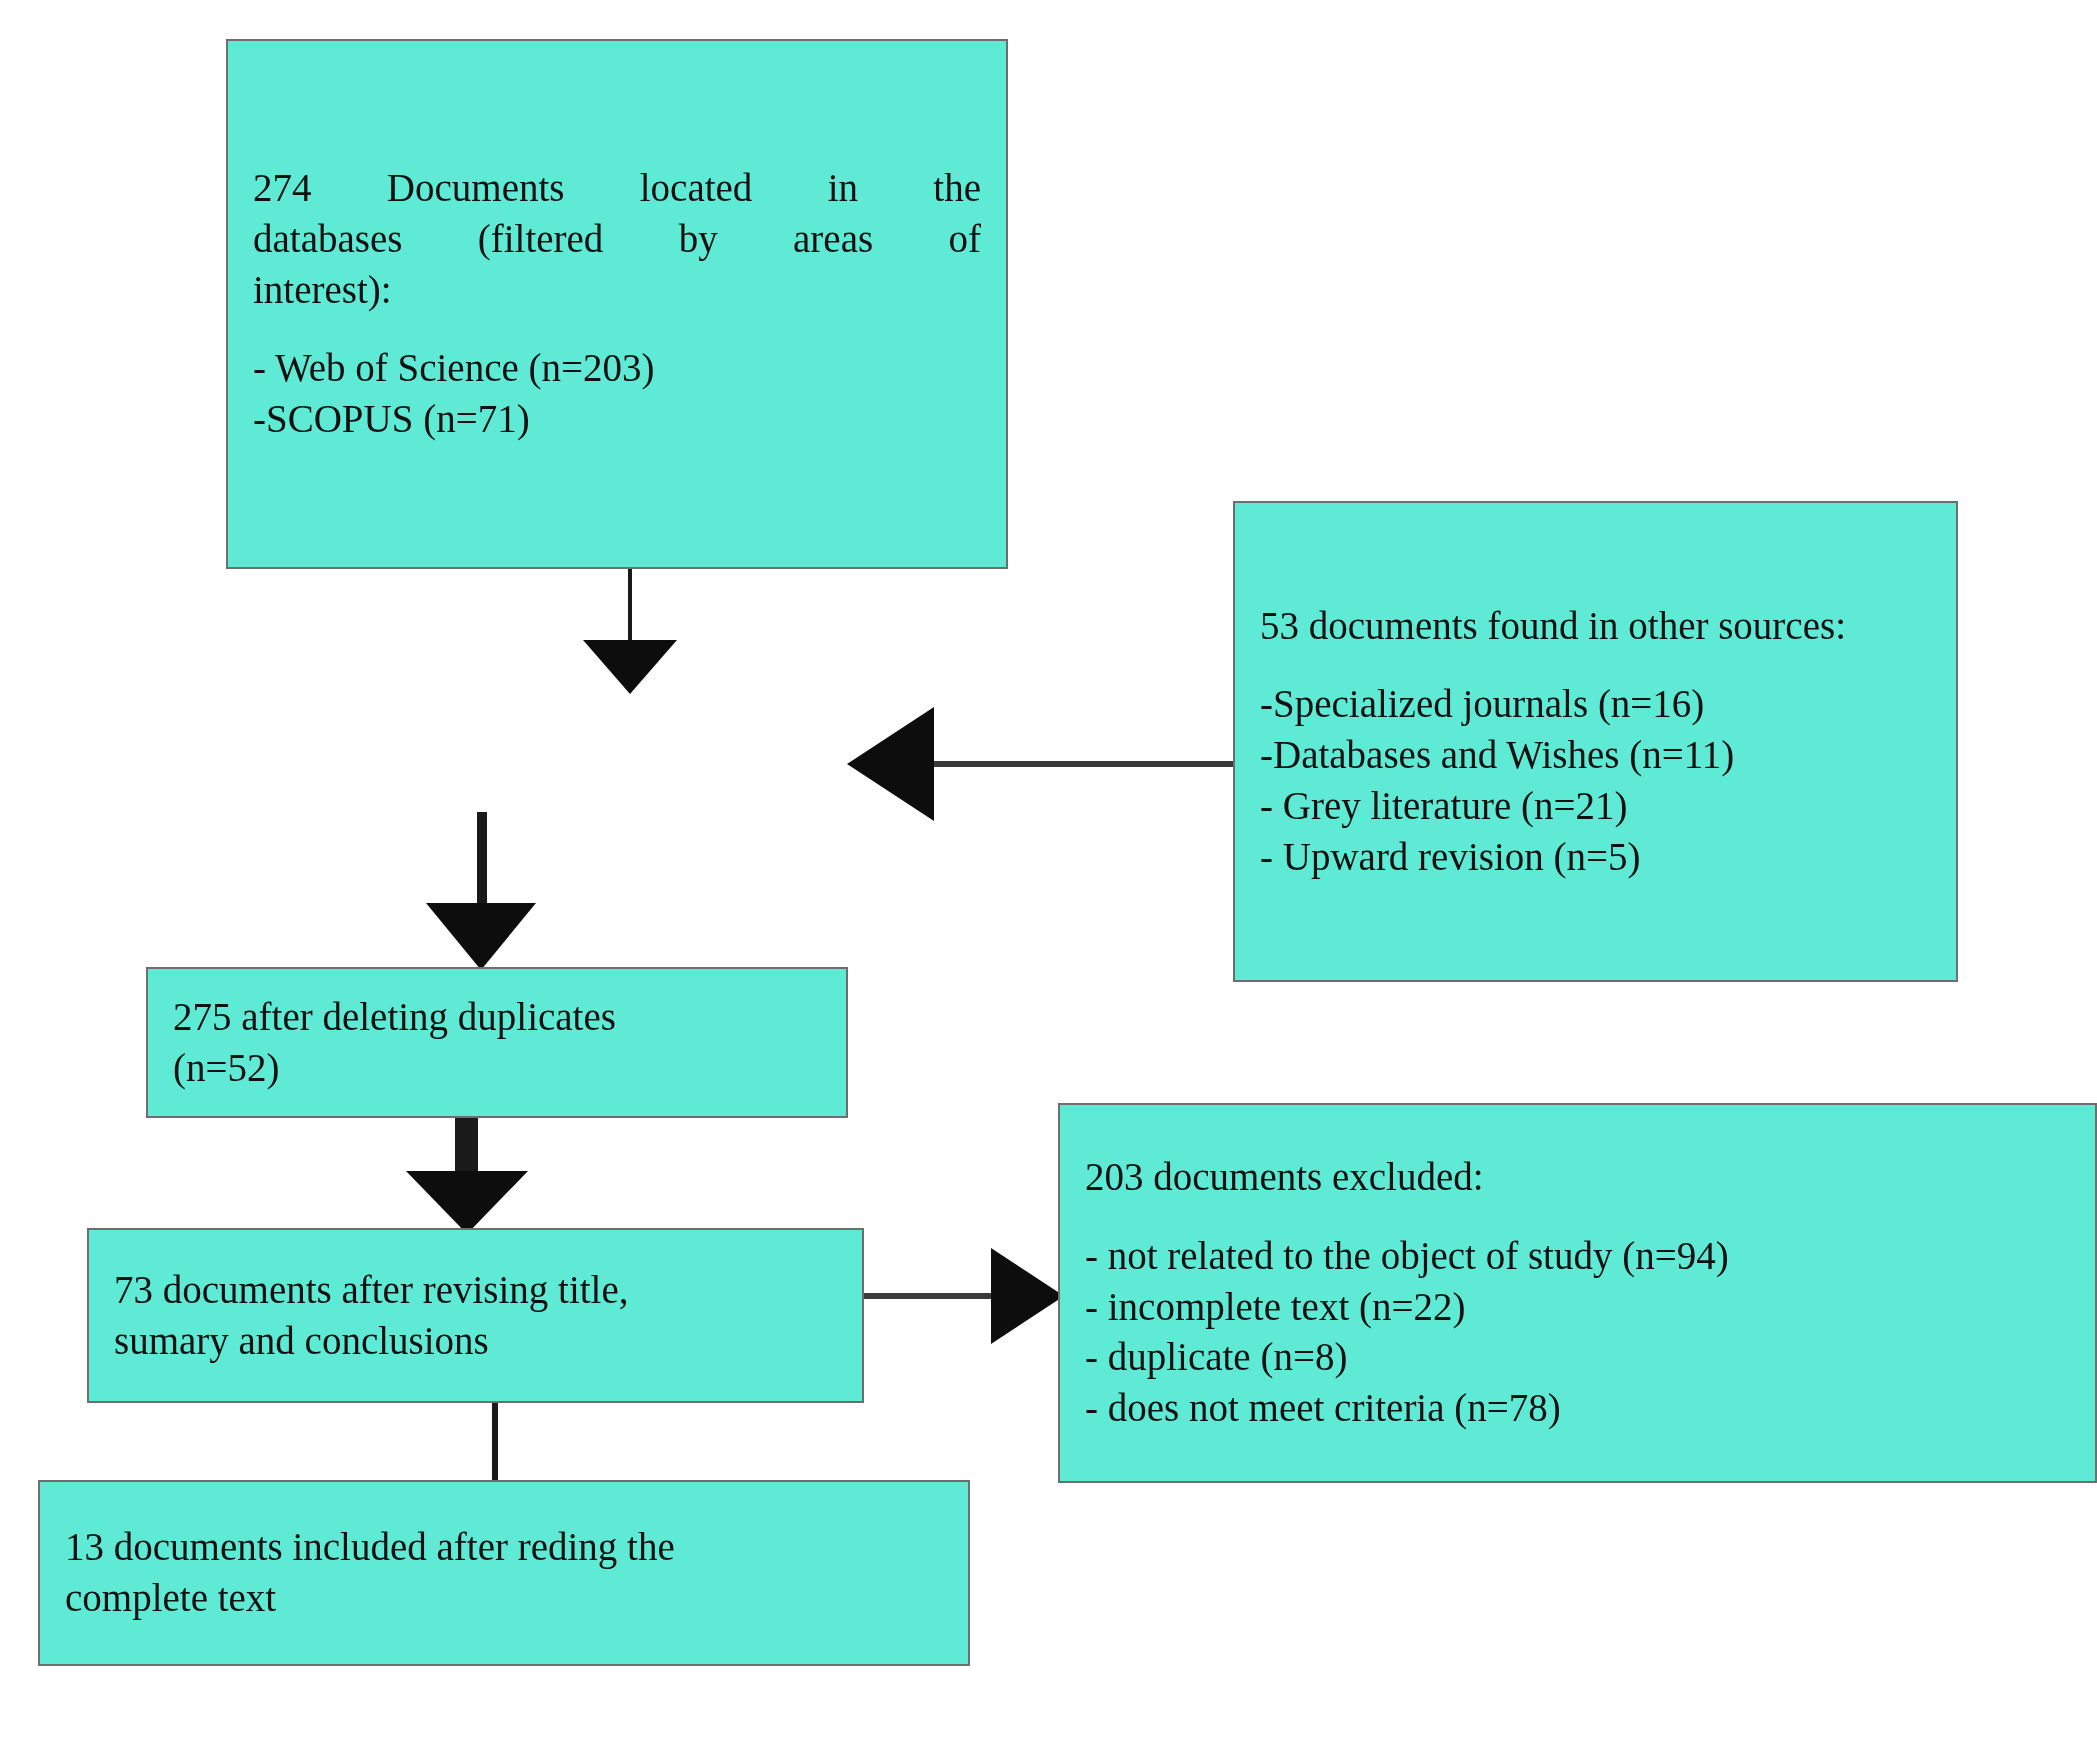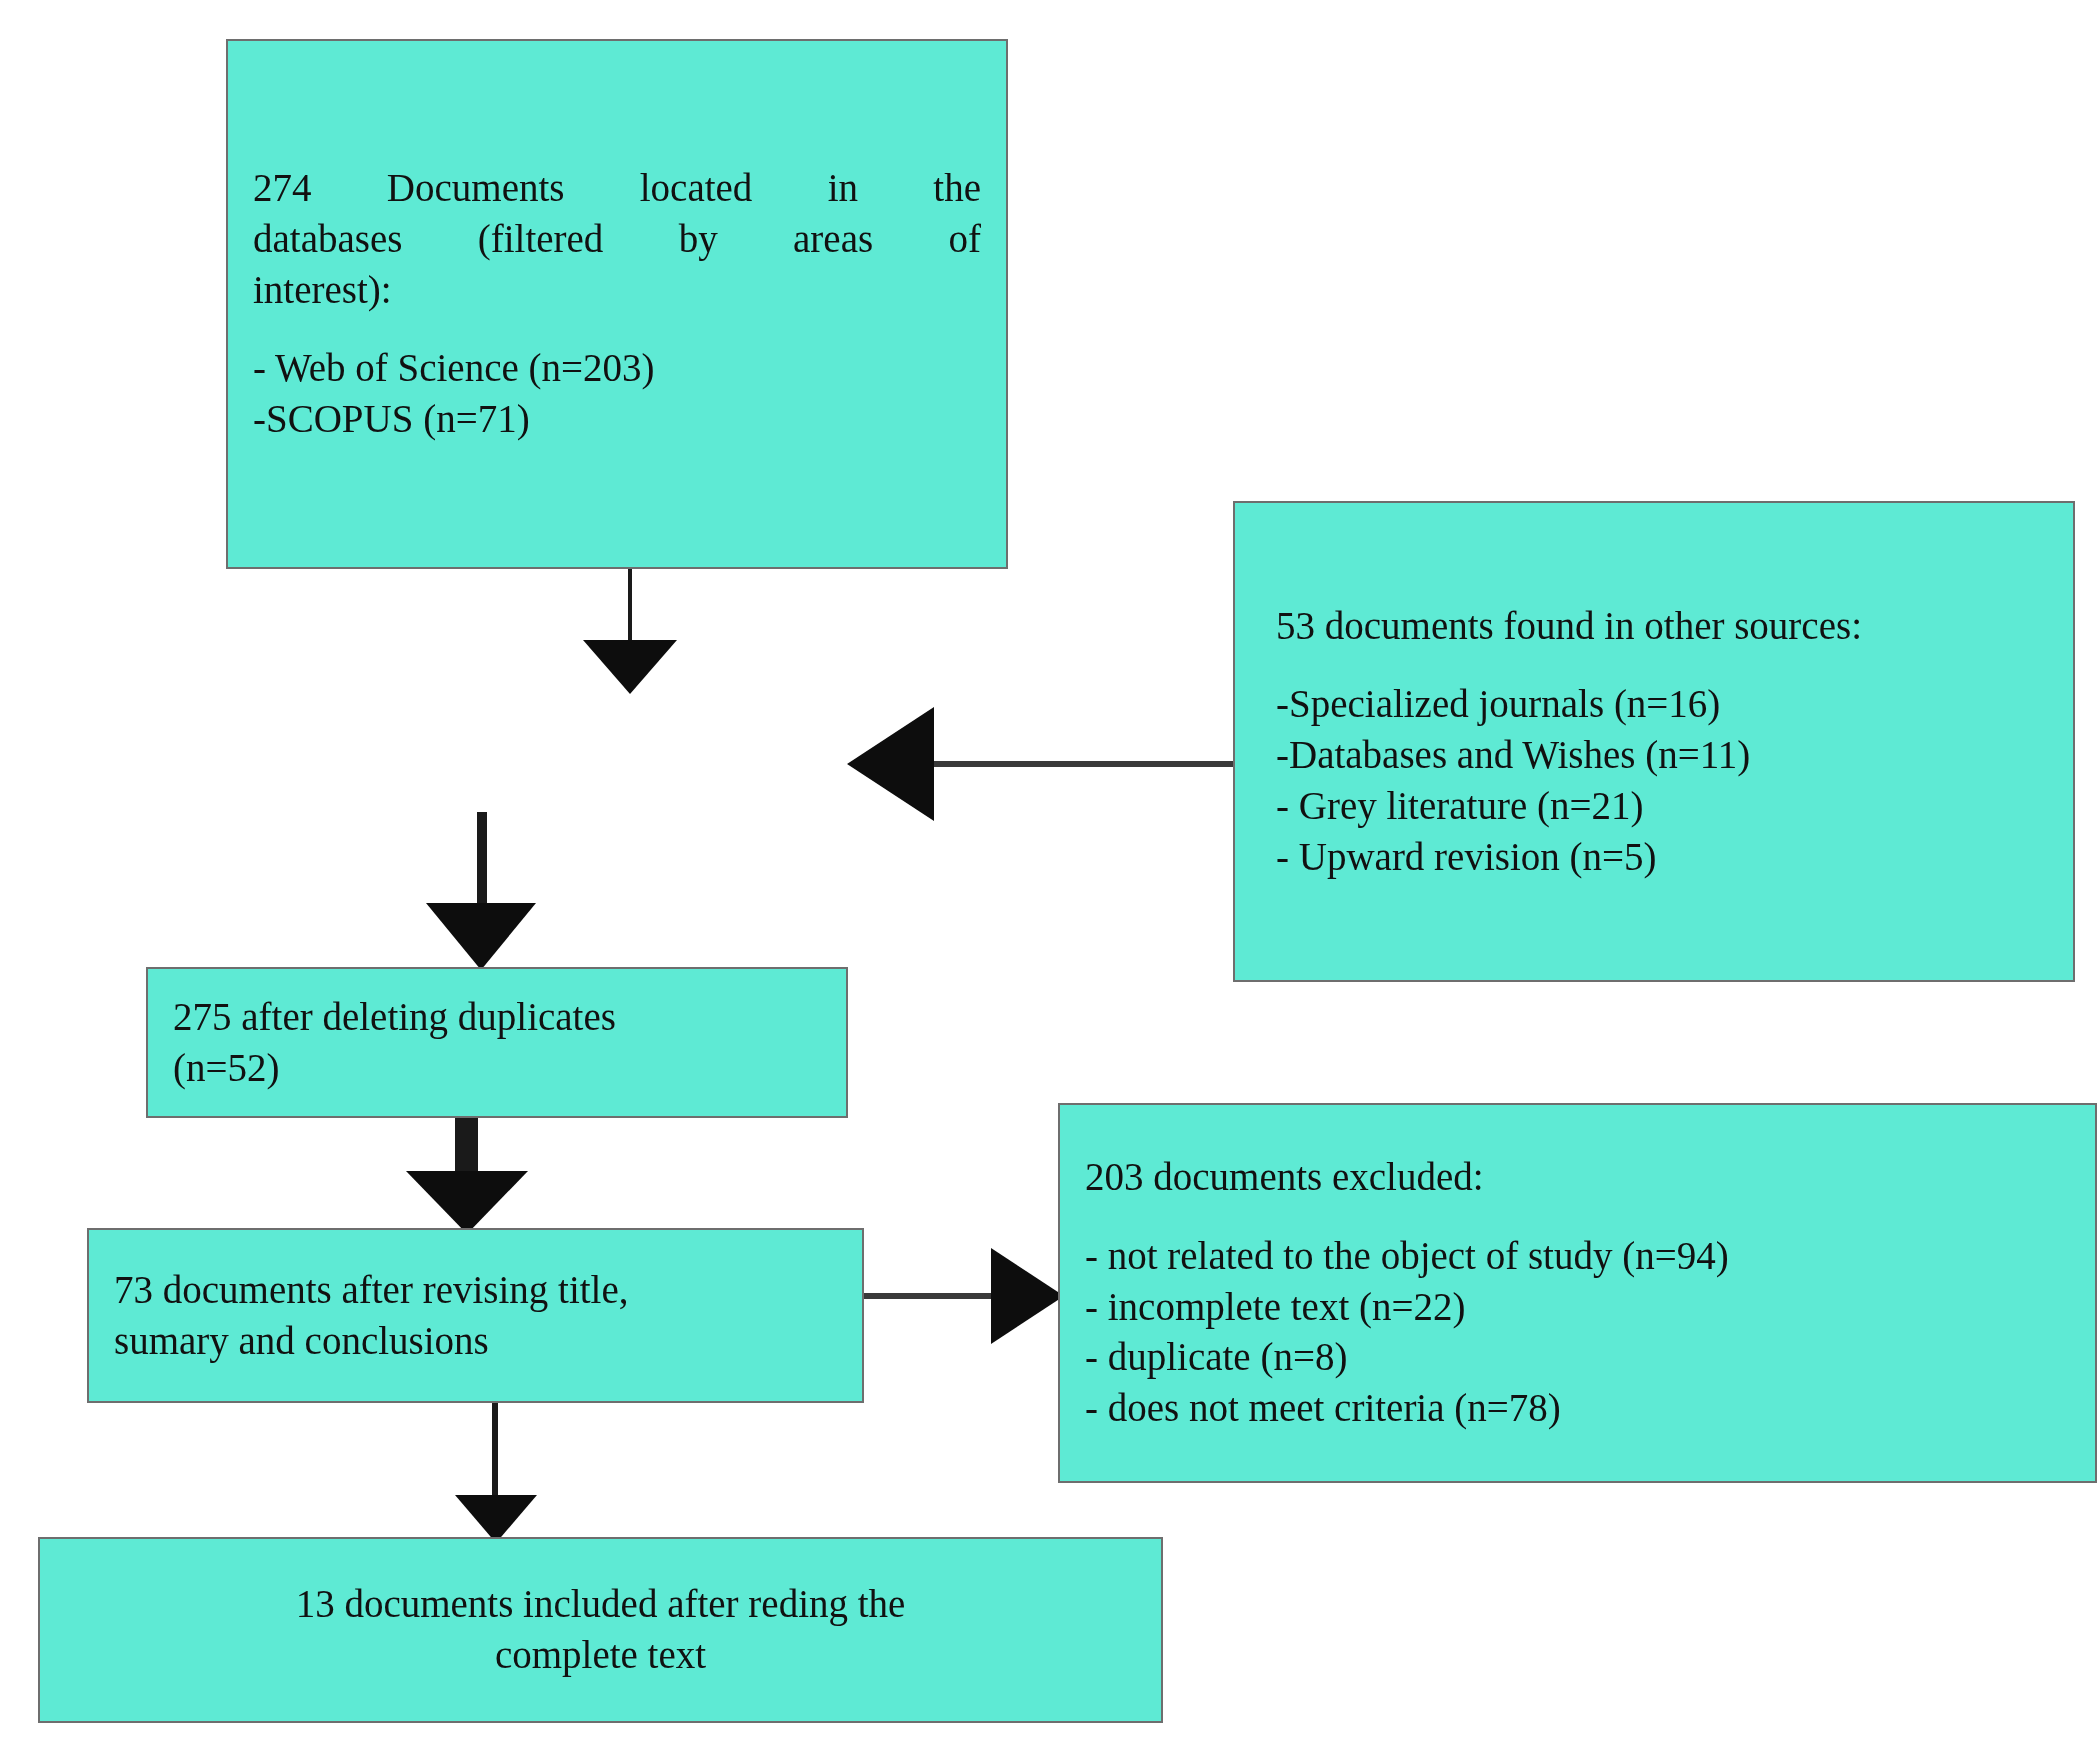--- a/index.html
+++ b/index.html
@@ -107,21 +107,21 @@
       <span class="ln spacer"></span>
       <span class="ln">- Web of Science (n=203)</span>
       <span class="ln">-SCOPUS (n=71)</span>
     </div>
   </div>
 
   <div class="vline" style="left:628px; top:568px; width:3.6px; height:82px;"></div>
   <div class="arrow-down" style="left:583px; top:640px; border-left-width:47px; border-right-width:47px; border-top-width:54px;"></div>
 
 
-  <div class="node" style="left:1233px; top:501px; width:842px; height:481px;padding-left:16px;">
+  <div class="node" style="left:1233px; top:501px; width:725px; height:481px;">
     <div class="body">
       <span class="ln">53 documents found in other sources:</span>
       <span class="ln spacer"></span>
       <span class="ln">-Specialized journals (n=16)</span>
       <span class="ln">-Databases and Wishes (n=11)</span>
       <span class="ln">- Grey literature (n=21)</span>
       <span class="ln">- Upward revision (n=5)</span>
     </div>
   </div>
 
@@ -158,21 +158,21 @@
       <span class="ln">- not related to the object of study (n=94)</span>
       <span class="ln">- incomplete text (n=22)</span>
       <span class="ln">- duplicate (n=8)</span>
       <span class="ln">- does not meet criteria (n=78)</span>
     </div>
   </div>
 
   <div class="vline" style="left:492px; top:1402px; width:5.8px; height:102px;"></div>
   <div class="arrow-down" style="left:455px; top:1495px; border-left-width:41px; border-right-width:41px; border-top-width:48px;"></div>
 
-  <div class="node" style="left:38px; top:1537px; width:1125px; height:186px;text-align:center;">
+  <div class="node" style="left:38px; top:1480px; width:932px; height:186px;">
     <div class="body">
       <span class="ln">13 documents included after reding the</span>
       <span class="ln">complete text</span>
     </div>
   </div>
 
 </div>
 
 
 </body></html>

